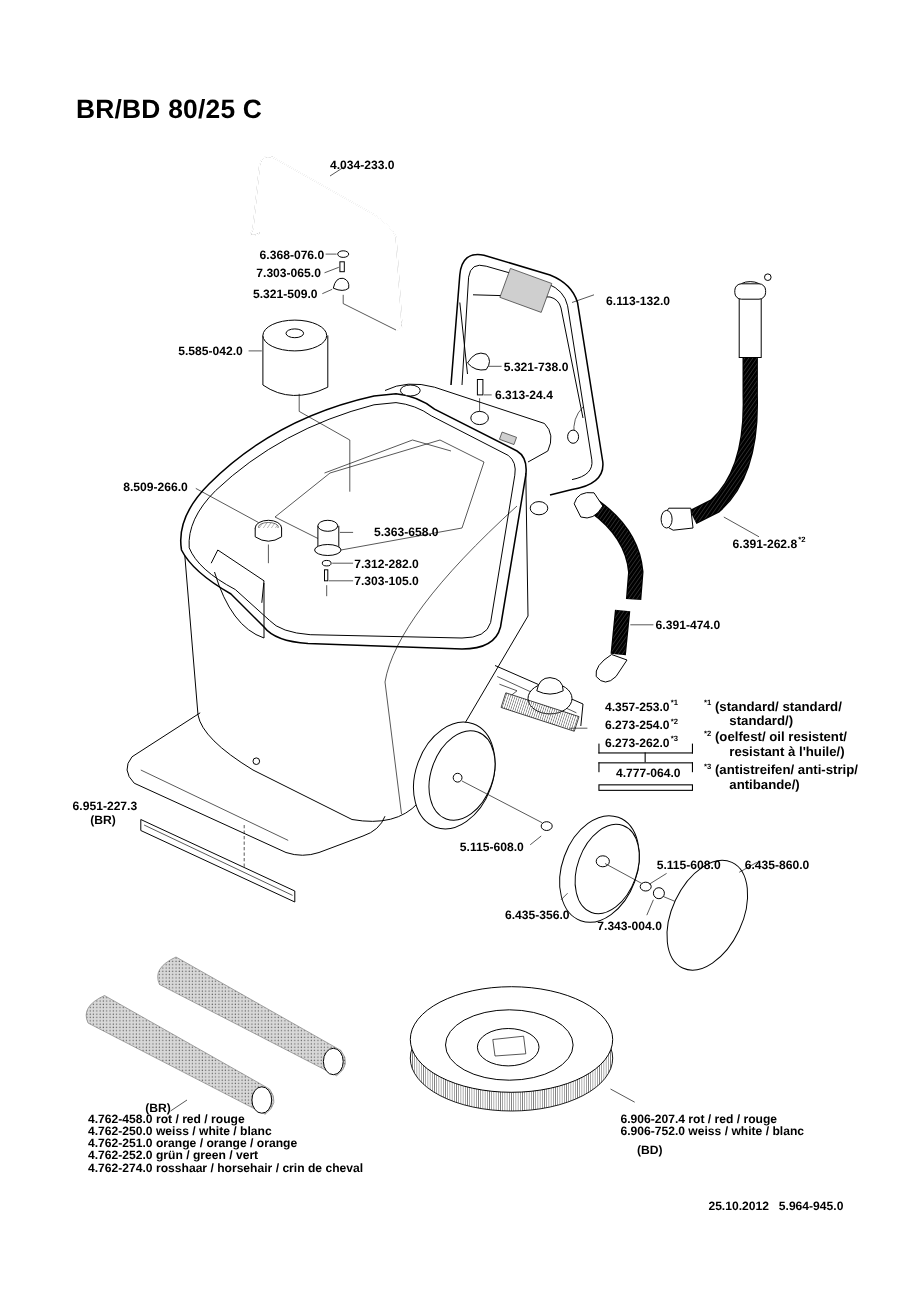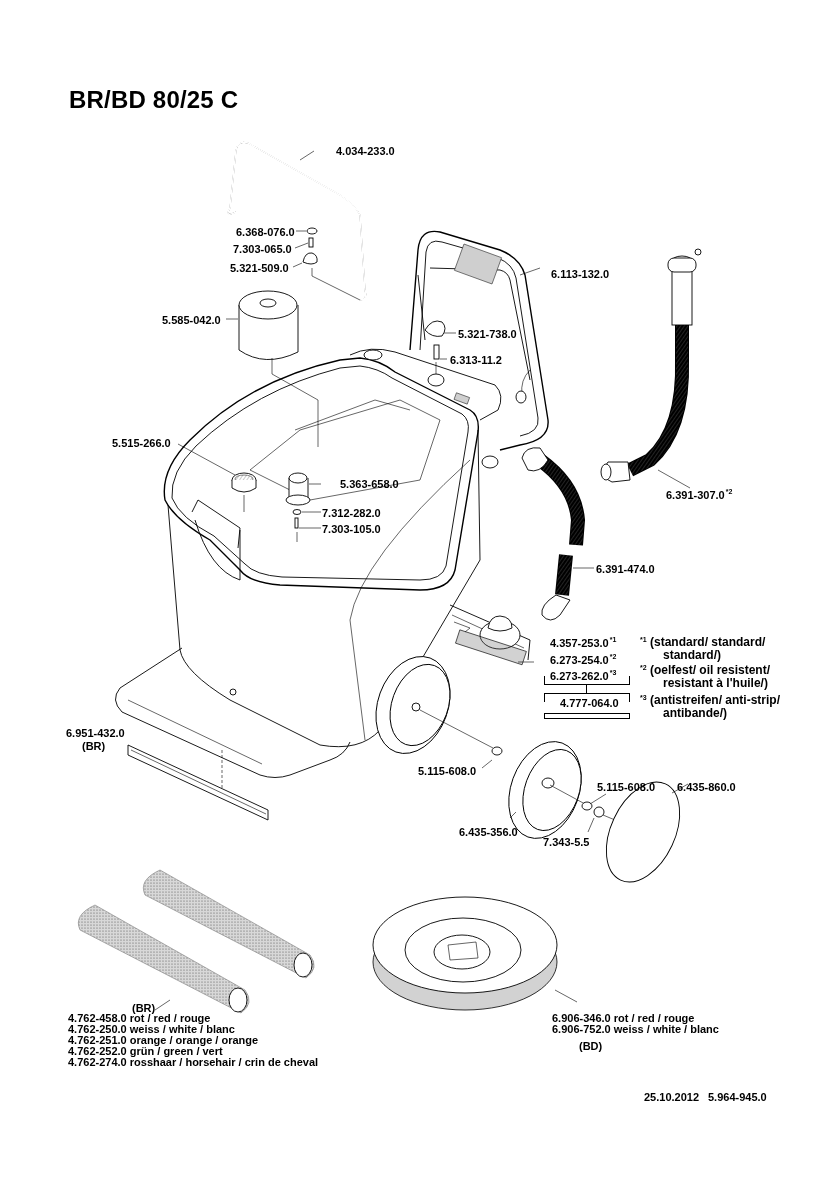--- a/index.html
+++ b/index.html
@@ -6,21 +6,21 @@
   body { width:840px; height:1192px; position:relative; overflow:hidden;
          font-family:"Liberation Sans", sans-serif; color:#000; }
   #title { position:absolute; left:69px; top:86px; font-size:24px; font-weight:bold;
            letter-spacing:0.2px; }
   #drawing { position:absolute; left:0; top:0; width:840px; height:1192px; }
   .lbl { position:absolute; font-size:11px; font-weight:bold; white-space:nowrap; line-height:12px; }
   .lbl sup { font-size:7px; vertical-align:top; position:relative; top:-3px; margin-left:1px; }
   .note { position:absolute; font-size:12px; font-weight:bold; line-height:13px; white-space:nowrap; }
   .note sup { font-size:7px; vertical-align:top; position:relative; top:-3px; }
   .list { position:absolute; font-size:11px; font-weight:bold; line-height:11px; white-space:nowrap; }
-  .list div { height:11px; }
+  .list div { height:11px;margin-left:12px; }
   .box { position:absolute; border:1px solid #000; }
   .ln { stroke:#000; stroke-width:0.9; fill:none; }
   .thin { stroke:#000; stroke-width:0.6; fill:none; }
   .thick { stroke:#000; stroke-width:1.4; fill:none; }
   .white { fill:#fff; stroke:#000; stroke-width:0.9; }
   .grey { fill:#cfcfcf; stroke:#333; stroke-width:0.6; }
 </style>
 </head>
 <body>
 
@@ -192,67 +192,67 @@
   <g>
     <ellipse cx="465" cy="962" rx="92" ry="48" fill="url(#bristle2)" stroke="#000" stroke-width="0.8"></ellipse>
     <ellipse class="white" cx="465" cy="945" rx="92" ry="48"></ellipse>
     <ellipse class="white" cx="463" cy="950" rx="58" ry="32"></ellipse>
     <ellipse class="white" cx="462" cy="952" rx="28" ry="17"></ellipse>
     <path class="thin" d="M448 945 L476 942 L478 958 L450 960Z"></path>
     <line class="thin" x1="555" y1="990" x2="577" y2="1002"></line>
   </g>
 </svg>
 
-<div class="lbl" style="left:336px;top:145px">4.034-233.0</div>
+<div class="lbl" style="left:300px;top:145px">4.034-233.0</div>
 <div class="lbl" style="left:236px;top:226px">6.368-076.0</div>
 <div class="lbl" style="left:233px;top:243px">7.303-065.0</div>
 <div class="lbl" style="left:230px;top:262px">5.321-509.0</div>
 <div class="lbl" style="left:551px;top:268px">6.113-132.0</div>
 <div class="lbl" style="left:458px;top:328px">5.321-738.0</div>
-<div class="lbl" style="left:450px;top:354px">6.313-11.2</div>
+<div class="lbl" style="left:450px;top:354px">6.313-24.4</div>
 <div class="lbl" style="left:162px;top:314px">5.585-042.0</div>
-<div class="lbl" style="left:112px;top:437px">5.515-266.0</div>
+<div class="lbl" style="left:112px;top:437px">8.509-266.0</div>
 <div class="lbl" style="left:340px;top:478px">5.363-658.0</div>
 <div class="lbl" style="left:322px;top:507px">7.312-282.0</div>
 <div class="lbl" style="left:322px;top:523px">7.303-105.0</div>
-<div class="lbl" style="left:666px;top:489px"><span>6.391-307.0</span><sup>*2</sup></div>
+<div class="lbl" style="left:666px;top:489px"><span>6.391-262.8</span><sup>*2</sup></div>
 <div class="lbl" style="left:596px;top:563px">6.391-474.0</div>
 
 <div class="lbl" style="left:550px;top:637px"><span>4.357-253.0</span><sup>*1</sup></div>
 <div class="lbl" style="left:550px;top:654px"><span>6.273-254.0</span><sup>*2</sup></div>
 <div class="lbl" style="left:550px;top:670px"><span>6.273-262.0</span><sup>*3</sup></div>
 <div class="box" style="left:544px;top:676px;width:84px;height:8px;border-top:none;"></div>
 <div class="box" style="left:586px;top:684px;width:0;height:9px;border-width:0 0 0 1px;"></div>
 <div class="box" style="left:544px;top:693px;width:84px;height:8px;border-bottom:none;"></div>
 <div class="lbl" style="left:560px;top:697px">4.777-064.0</div>
 <div class="box" style="left:544px;top:713px;width:84px;height:4px;"></div>
 
 <div class="note" style="left:640px;top:636px"><sup>*1</sup> <span>(standard/ standard/</span></div>
 <div class="note" style="left:663px;top:649px">standard/)</div>
 <div class="note" style="left:640px;top:664px"><sup>*2</sup> <span>(oelfest/ oil resistent/</span></div>
 <div class="note" style="left:663px;top:677px">resistant à l'huile/)</div>
 <div class="note" style="left:640px;top:694px"><sup>*3</sup> <span>(antistreifen/ anti-strip/</span></div>
 <div class="note" style="left:663px;top:707px">antibande/)</div>
 
-<div class="lbl" style="left:66px;top:727px">6.951-432.0</div>
+<div class="lbl" style="left:66px;top:727px">6.951-227.3</div>
 <div class="lbl" style="left:82px;top:740px">(BR)</div>
 <div class="lbl" style="left:418px;top:765px">5.115-608.0</div>
 <div class="lbl" style="left:597px;top:781px">5.115-608.0</div>
 <div class="lbl" style="left:677px;top:781px">6.435-860.0</div>
 <div class="lbl" style="left:459px;top:826px">6.435-356.0</div>
-<div class="lbl" style="left:543px;top:836px">7.343-5.5</div>
+<div class="lbl" style="left:543px;top:836px">7.343-004.0</div>
 
 <div class="lbl" style="left:132px;top:1002px">(BR)</div>
 <div class="list" style="left:68px;top:1013px">
   <div>4.762-458.0 rot / red / rouge</div>
   <div>4.762-250.0 weiss / white / blanc</div>
   <div>4.762-251.0 orange / orange / orange</div>
   <div>4.762-252.0 grün / green / vert</div>
   <div>4.762-274.0 rosshaar / horsehair / crin de cheval</div>
 </div>
 <div class="lbl" style="left:579px;top:1040px">(BD)</div>
 <div class="list" style="left:552px;top:1013px">
-  <div>6.906-346.0 rot / red / rouge</div>
+  <div>6.906-207.4 rot / red / rouge</div>
   <div>6.906-752.0 weiss / white / blanc</div>
 </div>
 
 <div class="lbl" style="left:644px;top:1091px">25.10.2012</div>
 <div class="lbl" style="left:708px;top:1091px">5.964-945.0</div>
 
 </body></html>

